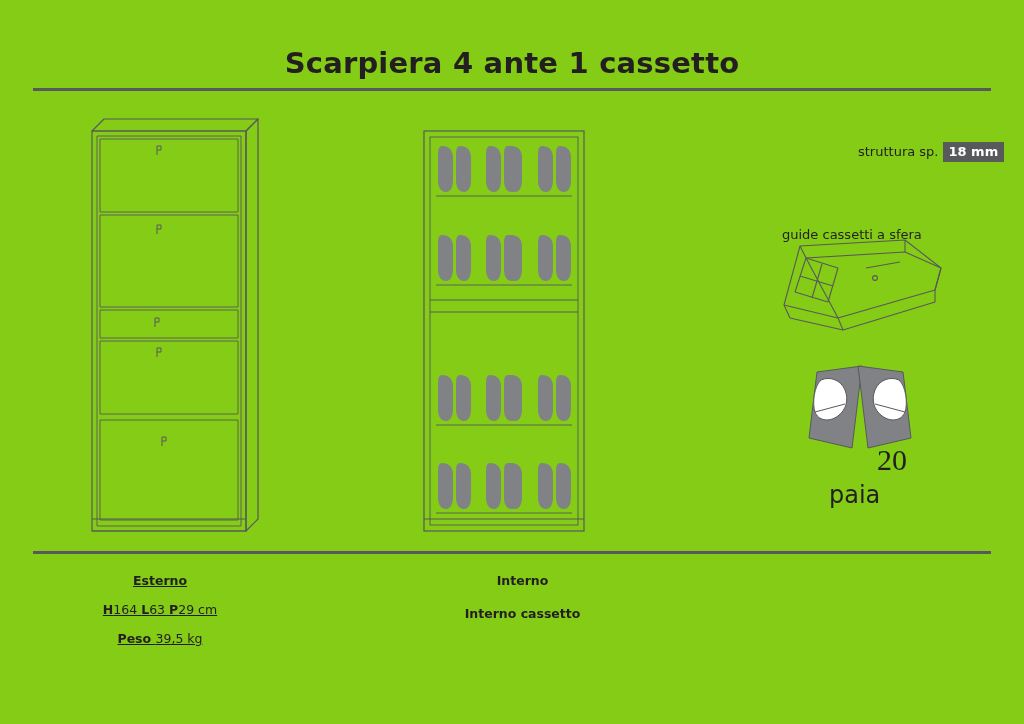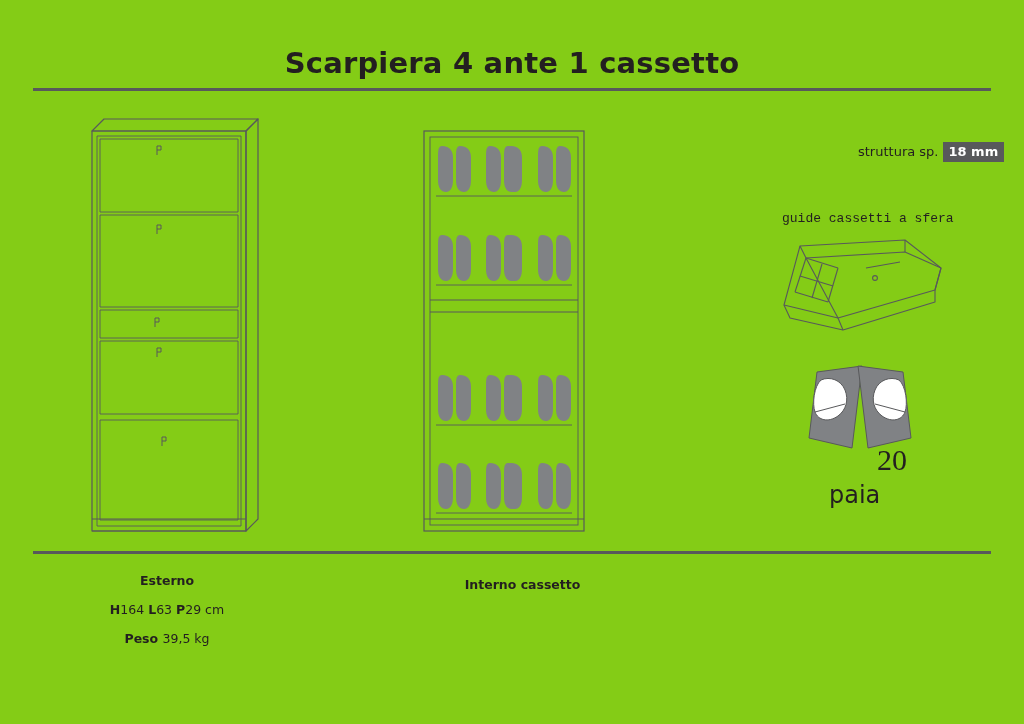--- a/index.html
+++ b/index.html
@@ -46,32 +46,32 @@
   .spec-col {
     position: absolute;
     text-align: center;
     font-size: 12.5px;
     line-height: 29px;
     color: #231f20;
   }
   .spec-col .b { font-weight: bold; }
   .spec-line { white-space: nowrap; }
 
-  #spec-left { left: 37px; top: 566px; width: 260px; }
+  #spec-left { left: 30px; top: 566px; width: 260px; text-decoration: underline; }
   #spec-right { left: 385px; top: 566px; width: 275px; }
 
   
   .note {
     position: absolute;
     font-size: 13px;
     color: #231f20;
     white-space: nowrap;
   }
   #note-struttura { left: 811px; top: 142px; margin-left: 47px; }
-  #note-guide { left: 782px; top: 211px; font-family: Liberation Mono, monospace; }
+  #note-guide { left: 782px; top: 227px; }
 
   .mm-badge {
     display: inline-block;
     background: #58595b;
     color: #ffffff;
     font-weight: bold;
     font-size: 13px;
     padding: 2px 6px 3px 6px;
     margin-left: 4px;
     vertical-align: baseline;
@@ -271,16 +271,17 @@
 
   <div class="spec-col" id="spec-left">
     <div class="b">Esterno</div>
     <div id="spec-left-lines">
         <div class="spec-line"><span class="b">H</span><span>164 </span><span class="b">L</span><span>63 </span><span class="b">P</span><span>29 cm</span></div>
         <div class="spec-line"><span class="b">Peso </span><span>39,5 kg</span></div>
       </div>
   </div>
 
   <div class="spec-col" id="spec-right">
+    <div class="b">Interno</div>
     <div class="b" style="margin-top:4px;">Interno cassetto</div>
   </div>
 
 </div>
 
 </body></html>

